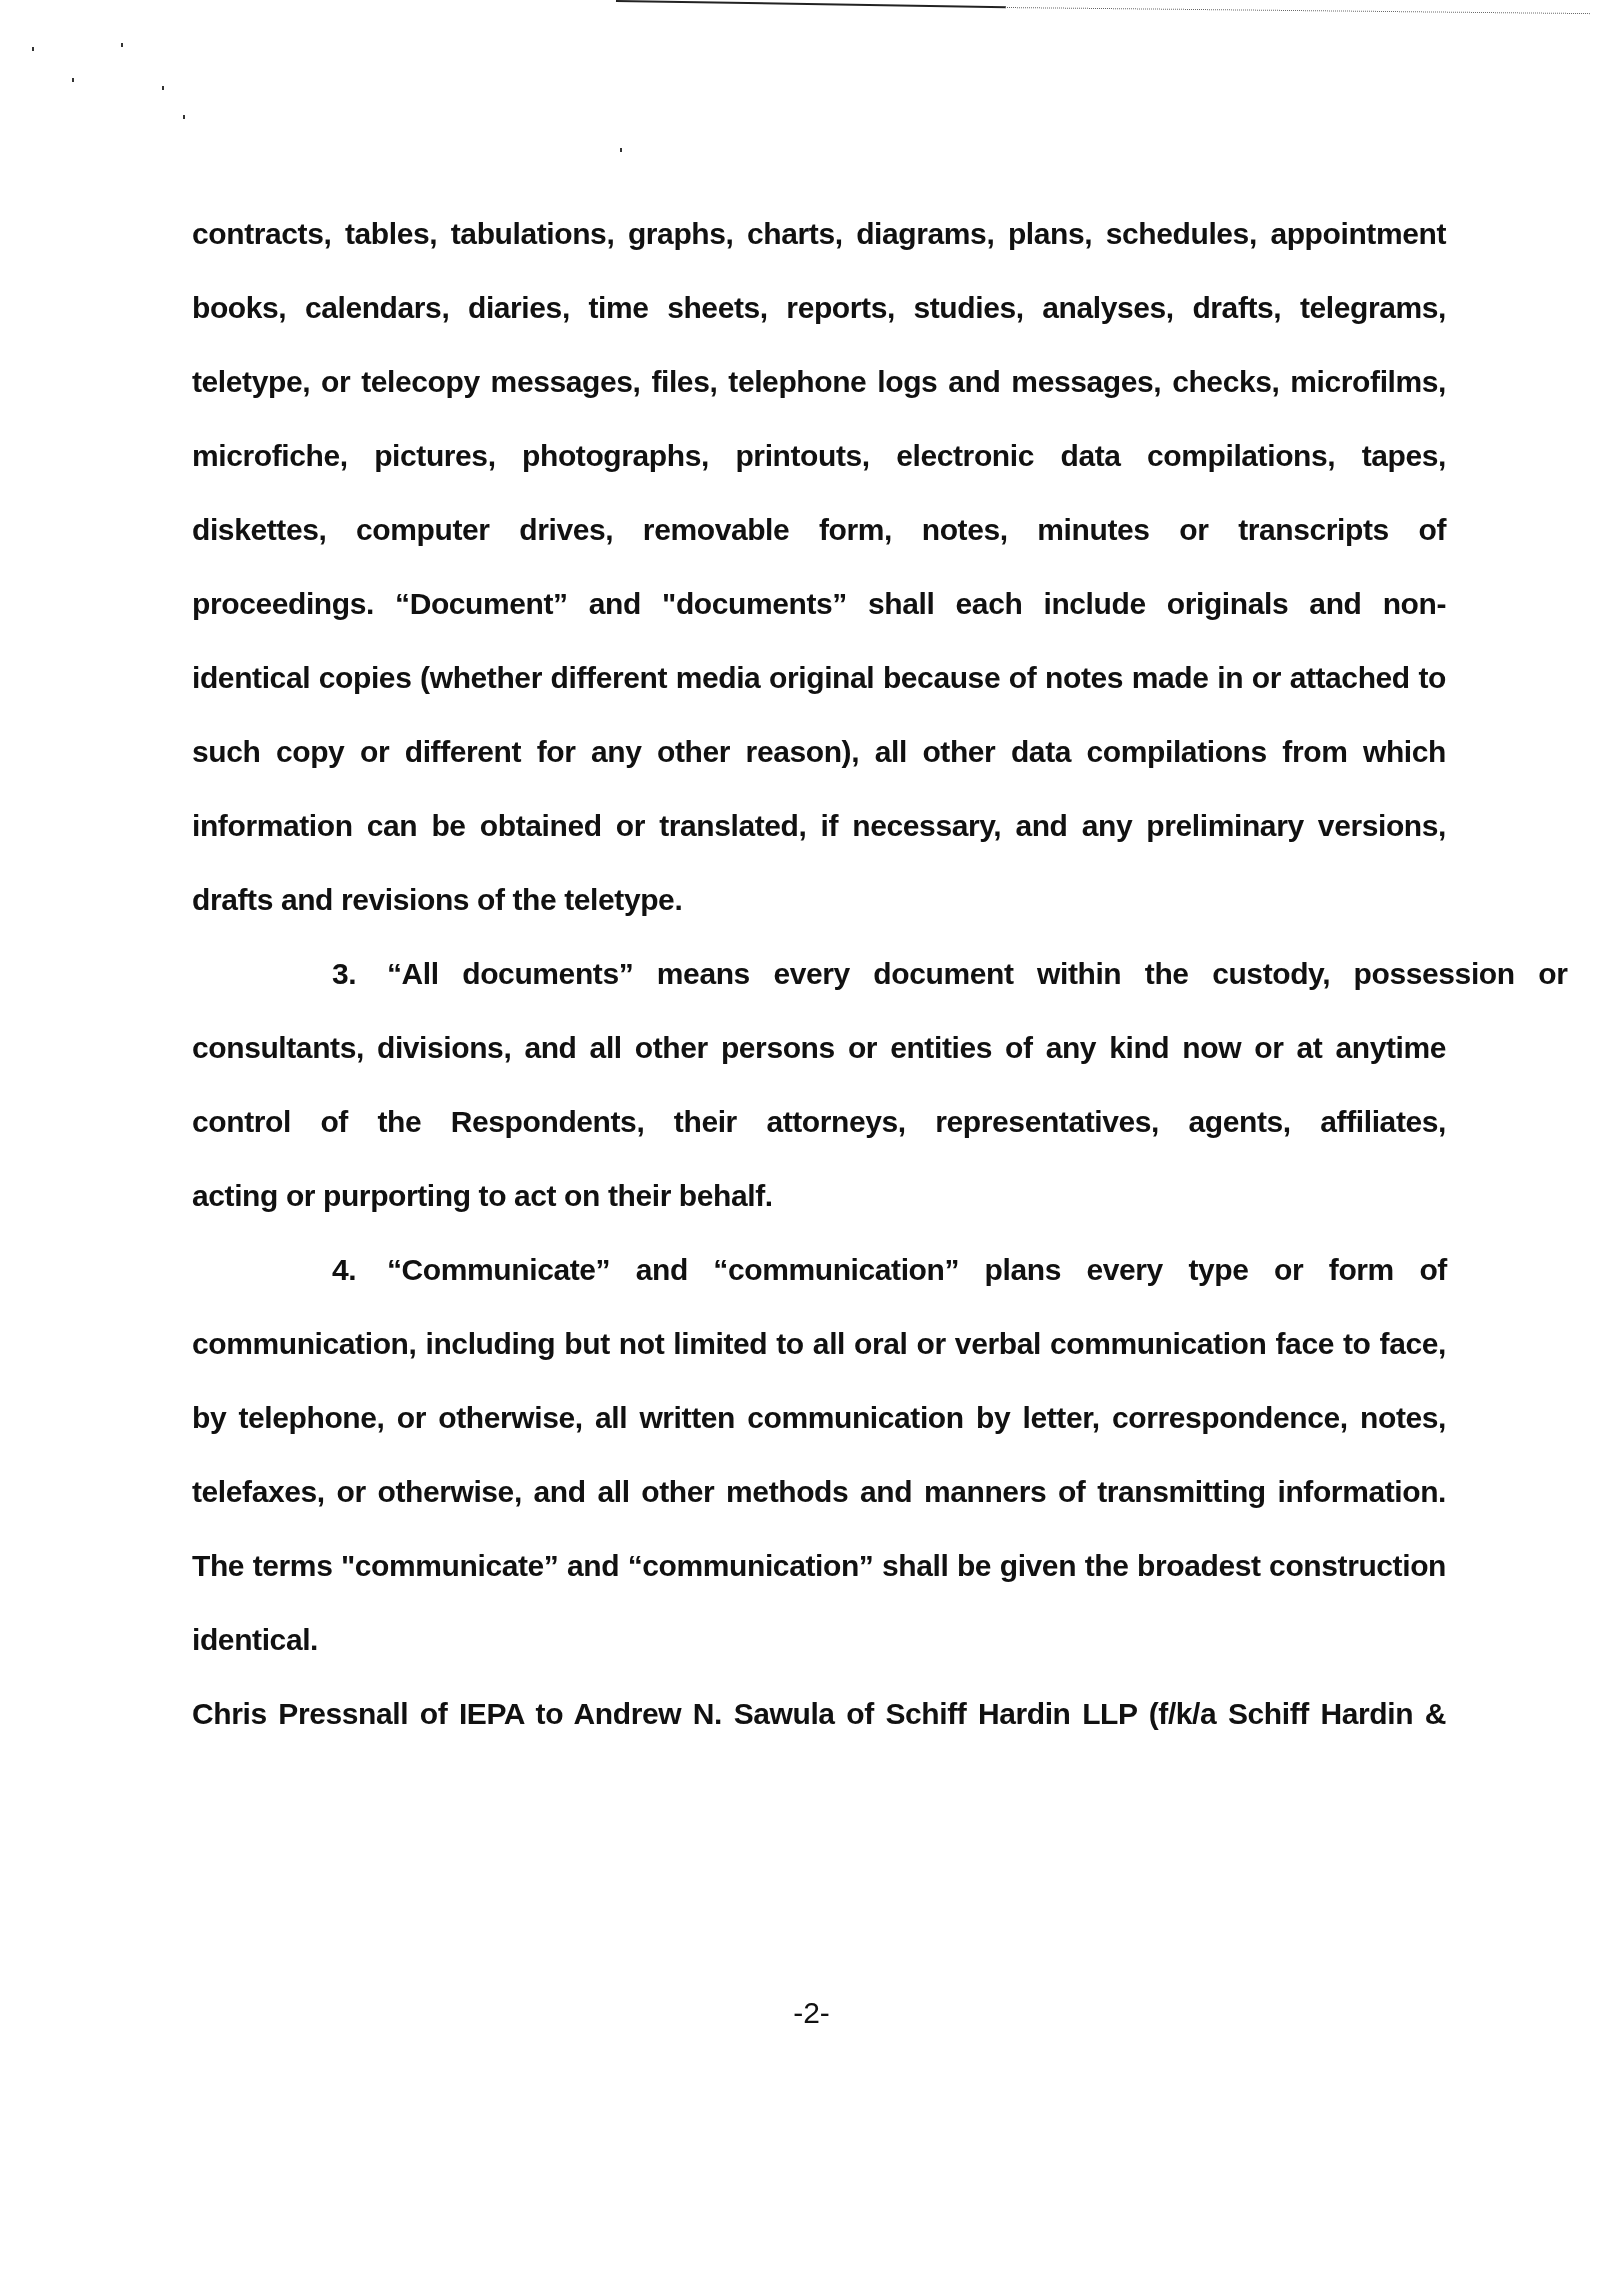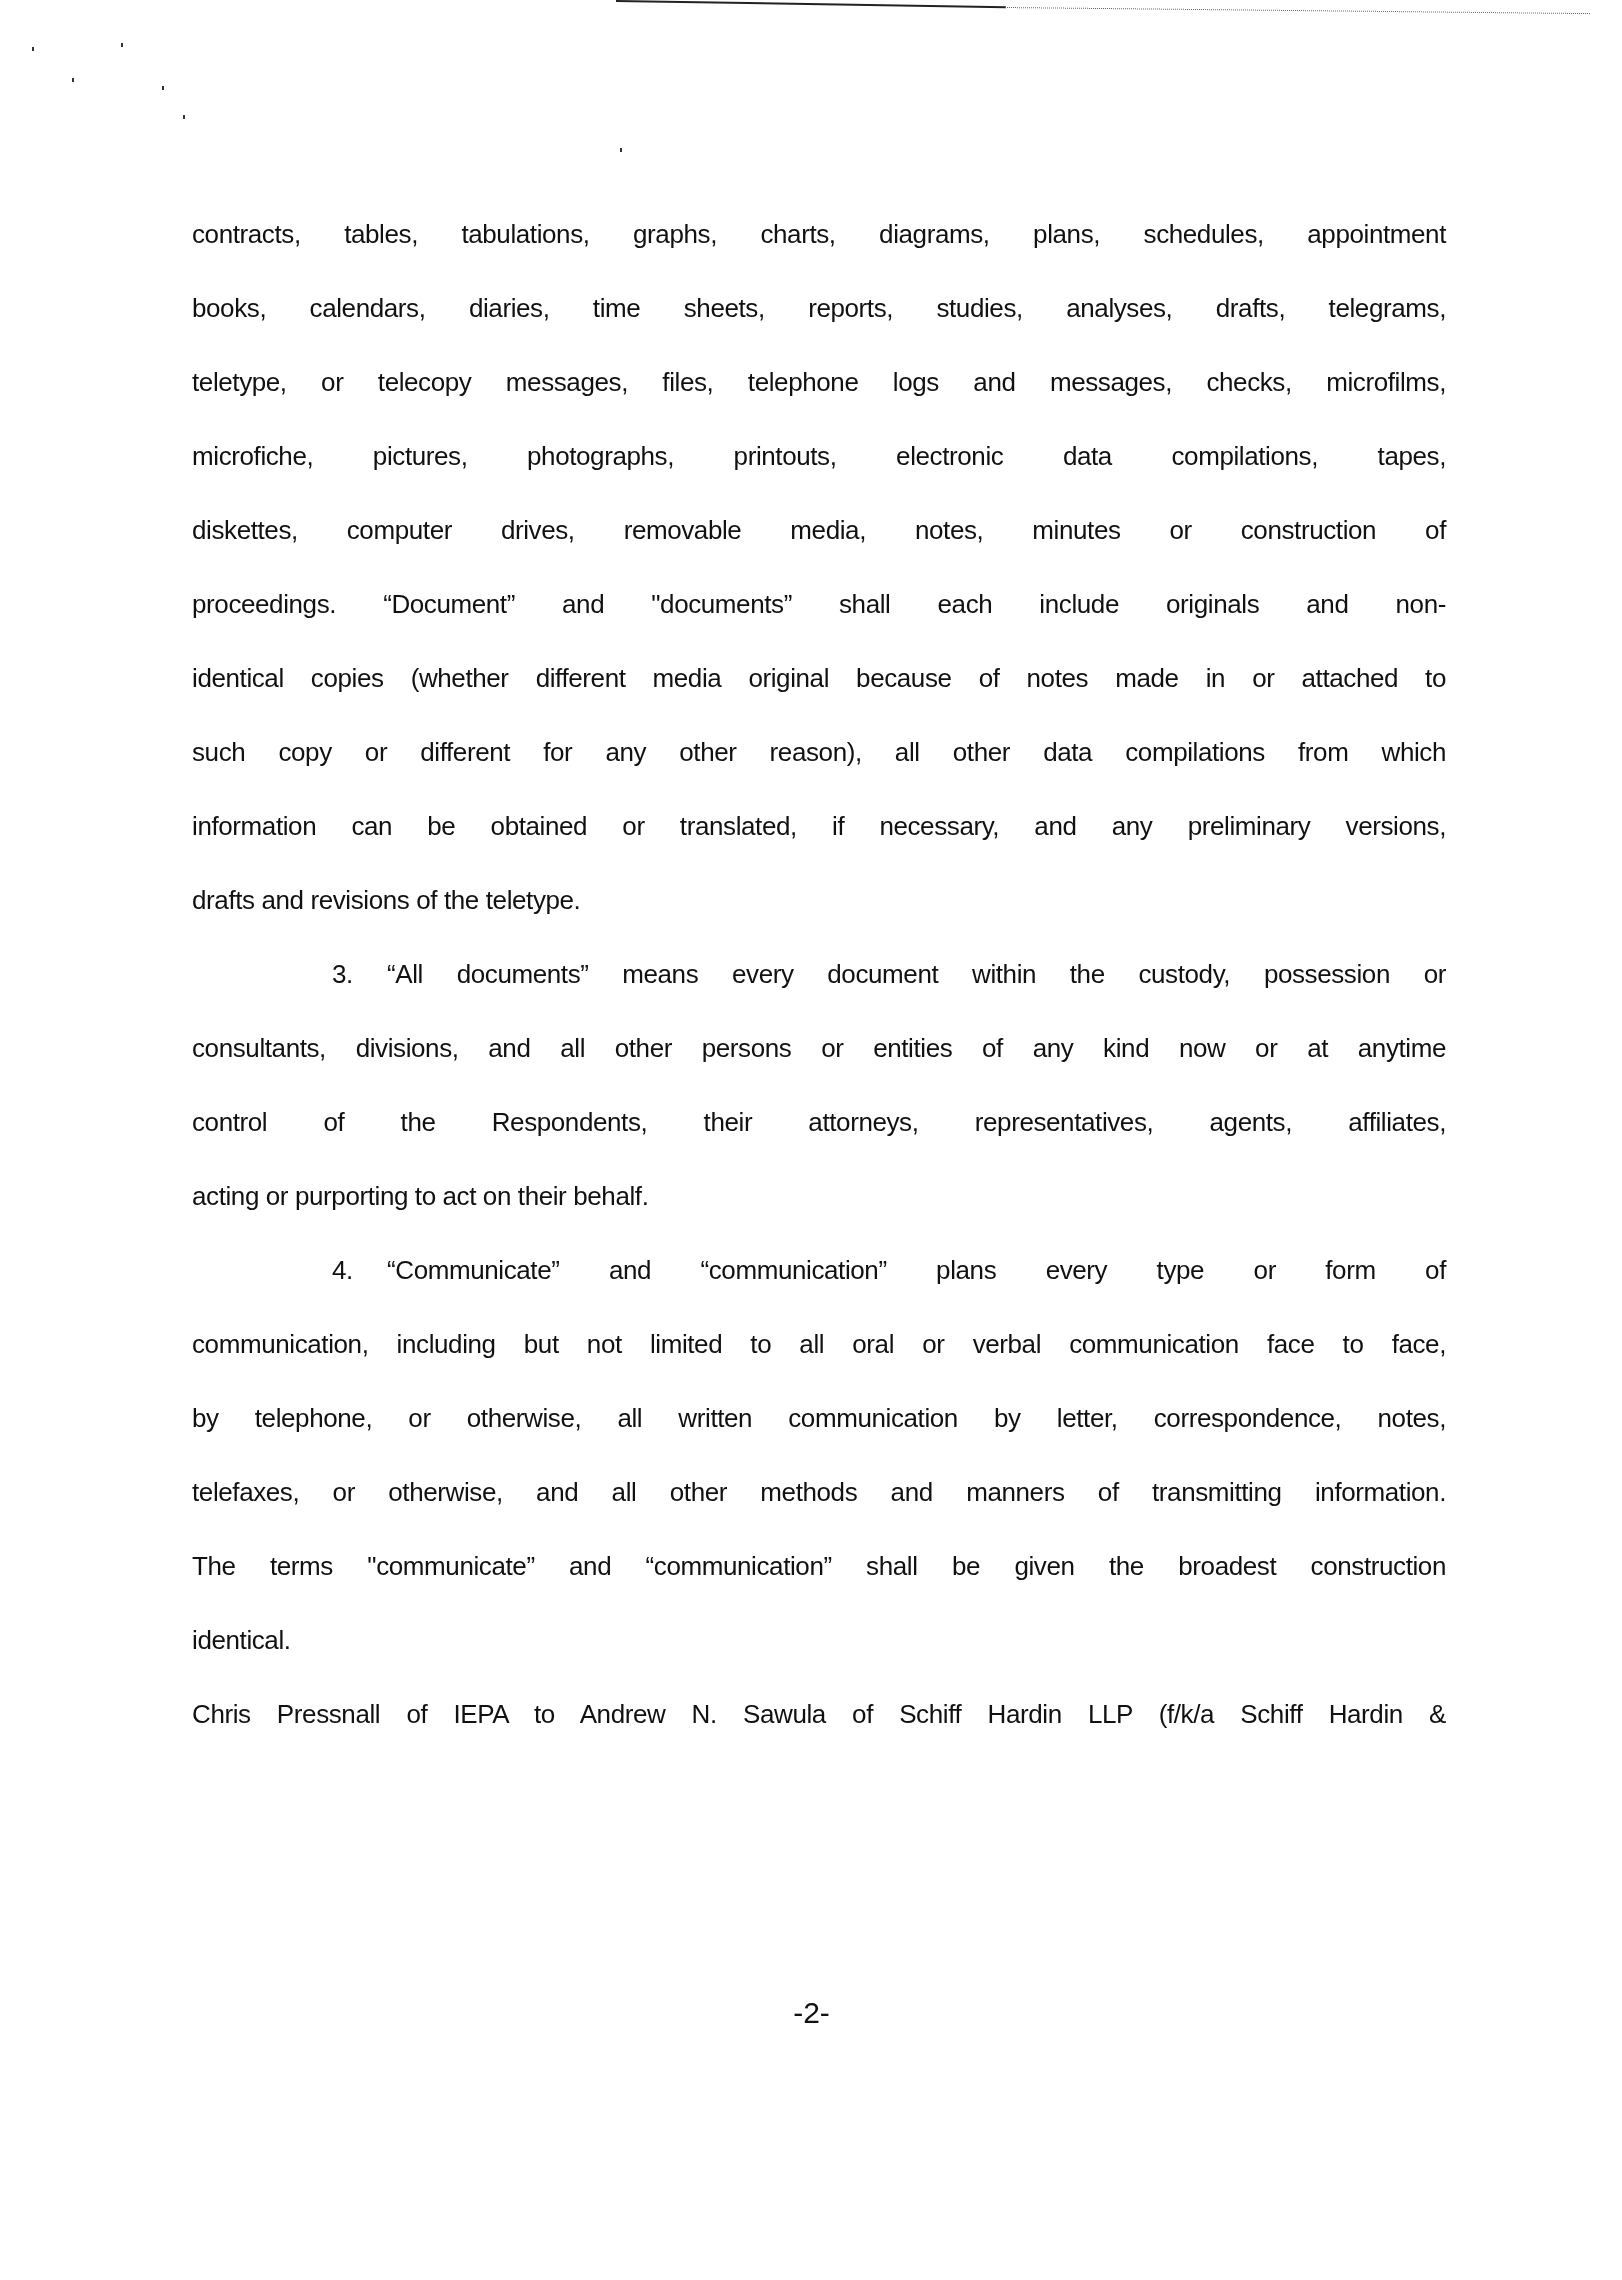--- a/index.html
+++ b/index.html
@@ -39,23 +39,24 @@
       position: absolute;
       background: #333;
       width: 2px;
       height: 3.9px;
     }
     .page-body {
       position: absolute;
       left: 192px;
       top: 197px;
       width: 1254px;
-      font-size: 26px;
+      font-size: 30px;
       line-height: 74px;
       letter-spacing: -0.4px;
+      font-weight: bold;
     }
     .para-lines .line {
       display: block;
       text-align: justify;
       text-align-last: justify;
       white-space: nowrap;
     }
     .para-lines .line.last {
       text-align-last: left;
     }
@@ -91,21 +92,21 @@
 <div class="speck" style="left:121px;top:43px;"></div>
 <div class="speck" style="left:620px;top:148px;"></div>
 
 <main class="page-body para-lines">
 
   <section>
     <span class="line">contracts, tables, tabulations, graphs, charts, diagrams, plans, schedules, appointment</span>
     <span class="line">books, calendars, diaries, time sheets, reports, studies, analyses, drafts, telegrams,</span>
     <span class="line">teletype, or telecopy messages, files, telephone logs and messages, checks, microfilms,</span>
     <span class="line">microfiche, pictures, photographs, printouts, electronic data compilations, tapes,</span>
-    <span class="line">diskettes, computer drives, removable media, notes, minutes or construction of</span>
+    <span class="line">diskettes, computer drives, removable form, notes, minutes or transcripts of</span>
     <span class="line">proceedings.  “Document” and "documents” shall each include originals and non-</span>
     <span class="line">identical copies (whether different media original because of notes made in or attached to</span>
     <span class="line">such copy or different for any other reason), all other data compilations from which</span>
     <span class="line">information can be obtained or translated, if necessary, and any preliminary versions,</span>
     <span class="line last">drafts and revisions of the teletype.</span>
   </section>
 
   <section>
     <span class="line" style="word-spacing: 15.6px;"><span class="indent"></span><span class="numlabel">3.</span><span>“All documents” means every document within the custody, possession or</span></span>
     <span class="line">consultants, divisions, and all other persons or entities of any kind now or at anytime</span>

